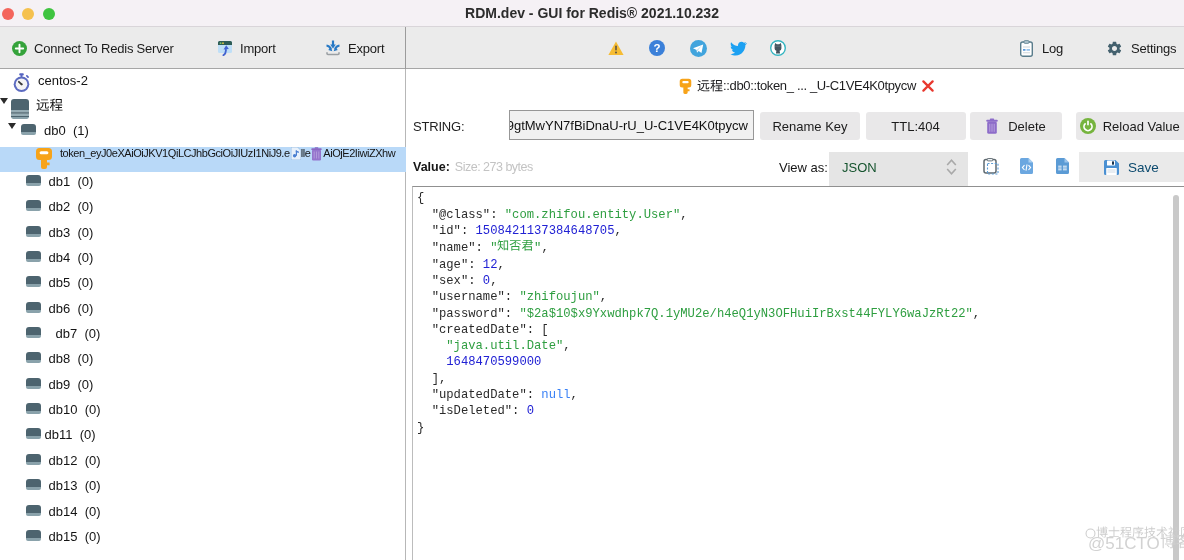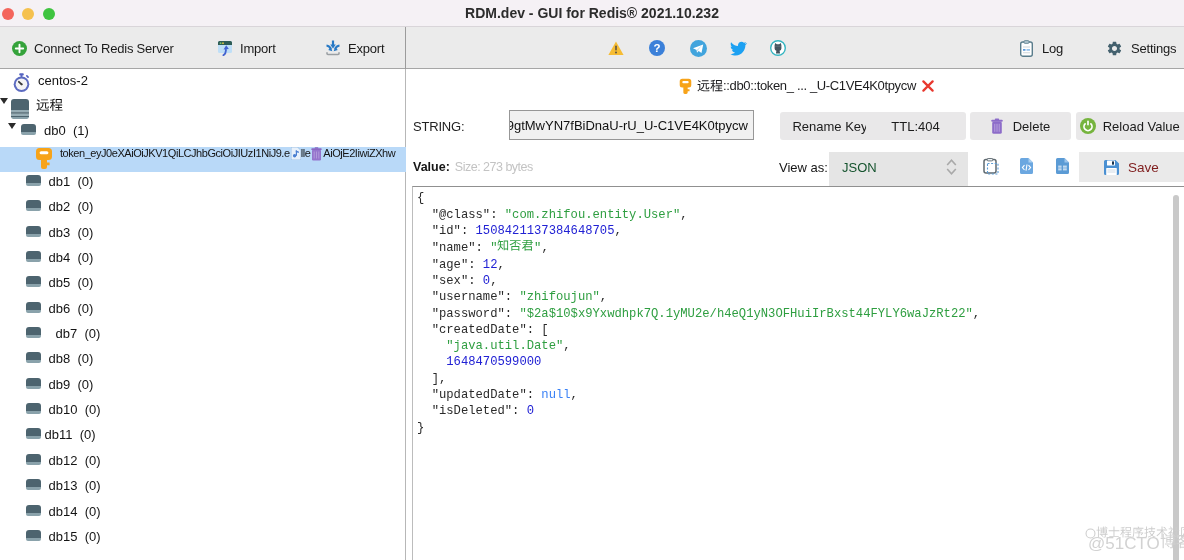--- a/index.html
+++ b/index.html
@@ -311,23 +311,23 @@
         </g>
       </svg>
       <span style="letter-spacing:-0.35px">::db0::token_ ... _U-C1VE4K0tpycw</span>
     </span>
 <svg width="12" height="12" viewBox="0 0 13 13" style="margin-left:6px">
       <path d="M1.5 1.5l10 10M11.5 1.5l-10 10" stroke="#e8382e" stroke-width="2.4" stroke-linecap="round"></path>
     </svg>
 </div>
 <div class="abs" style="left:413px;top:112px;height:28px;display:flex;align-items:center;font-size:13px;font-weight:normal;color:#222;letter-spacing:-0.2px">STRING:</div>
 <div id="keyinput">wr9gtMwYN7fBiDnaU-rU_U-C1VE4K0tpycw</div>
-<div class="btn" style="left:780px;width:100px">Rename Key</div>
+<div class="btn" style="left:760px;width:100px">Rename Key</div>
 <div class="btn" style="left:865.5px;width:100px">TTL:404</div>
-<div class="btn" style="left:970px;width:101px">
+<div class="btn" style="left:970px;width:92px">
     <svg width="12" height="16" viewBox="0 0 12 16" style="margin-right:10px">
       <rect x="1.2" y="3.4" width="9.6" height="12.4" rx="1.6" fill="#8d6cc9"></rect>
       <rect x="0.2" y="1.7" width="11.6" height="2" rx="1" fill="#8d6cc9"></rect>
       <rect x="3.8" y="0.4" width="4.4" height="1.8" rx="0.9" fill="#8d6cc9"></rect>
       <path d="M3.8 5.8v8M6 5.8v8M8.2 5.8v8" stroke="#b9a3de" stroke-width="1"></path>
     </svg>
     <span>Delete</span>
   </div>
 <div class="btn" style="left:1075.5px;width:108.5px;border-top-right-radius:0;border-bottom-right-radius:0">
     <svg width="16" height="16" viewBox="0 0 16 16" style="margin-right:7px">
@@ -363,21 +363,21 @@
       <path d="M2.2 8.2h3.4M2.2 10h3.4M2.2 11.8h3.4M7 8.2h3.8M7 10h3.8M7 11.8h3.8" stroke="#fff" stroke-width="0.9"></path>
     </svg></div>
 <div id="savebtn">
     <svg width="15" height="15" viewBox="0 0 15 15" style="margin-right:9px">
       <path d="M1.5 0h10L15 3.5V13.5a1.5 1.5 0 01-1.5 1.5h-12A1.5 1.5 0 010 13.5V1.5A1.5 1.5 0 011.5 0z" fill="#4a90d2"></path>
       <rect x="3" y="0.5" width="8" height="5" rx="0.6" fill="#fff"></rect>
       <rect x="8" y="1.3" width="2" height="3.4" rx="0.4" fill="#17324d"></rect>
       <rect x="2.2" y="8" width="10.6" height="7" rx="0.6" fill="#fff"></rect>
       <path d="M3.5 10h8M3.5 12h8" stroke="#c9d6e2" stroke-width="0.9"></path>
     </svg>
-    <span style="font-size:13.5px;color:#7f1d1d">Save</span>
+    <span style="font-size:13.5px;color:#0c4a6e">Save</span>
   </div>
 <div id="valuebox"></div>
 <div id="json">{
   "@class": <span class="grn">"com.zhifou.entity.User"</span>,
   "id": <span class="blu">1508421137384648705</span>,
   "name": <span class="grn">"<svg style="" width="36.6" height="12.2" viewBox="0 -880 3000 1000">
         <g fill="#2e9e40" transform="scale(1,-1)">
           <path transform="translate(0,0)" d="M547 753V-51H620V28H832V-40H908V753ZM620 99V682H832V99ZM157 841C134 718 92 599 33 522C50 511 81 490 94 478C124 521 152 576 175 636H252V472V436H45V364H247C234 231 186 87 34 -21C49 -32 77 -62 86 -77C201 5 262 112 294 220C348 158 427 63 461 14L512 78C482 112 360 249 312 296C317 319 320 342 322 364H515V436H326L327 471V636H486V706H199C211 745 221 785 230 826Z"></path>
           <path transform="translate(1000,0)" d="M579 565C694 517 833 436 905 378L959 435C885 490 747 569 633 615ZM177 298V-80H254V-32H750V-78H831V298ZM254 35V232H750V35ZM66 783V712H509C393 590 213 491 35 434C52 419 77 384 88 366C217 415 349 484 461 570V327H537V634C563 659 588 685 610 712H934V783Z"></path>
           <path transform="translate(2000,0)" d="M54 622V554H373C360 516 346 480 329 445H148V380H295C234 278 151 192 35 131C50 117 72 89 83 71C154 110 214 158 264 213V-82H340V-33H786V-80H865V276H316C340 309 361 344 380 380H840V554H949V622H840V794H160V728H418C411 692 403 657 394 622ZM340 34V209H786V34ZM764 554V445H411C427 480 440 517 452 554ZM764 622H472C482 657 490 692 498 728H764Z"></path>

